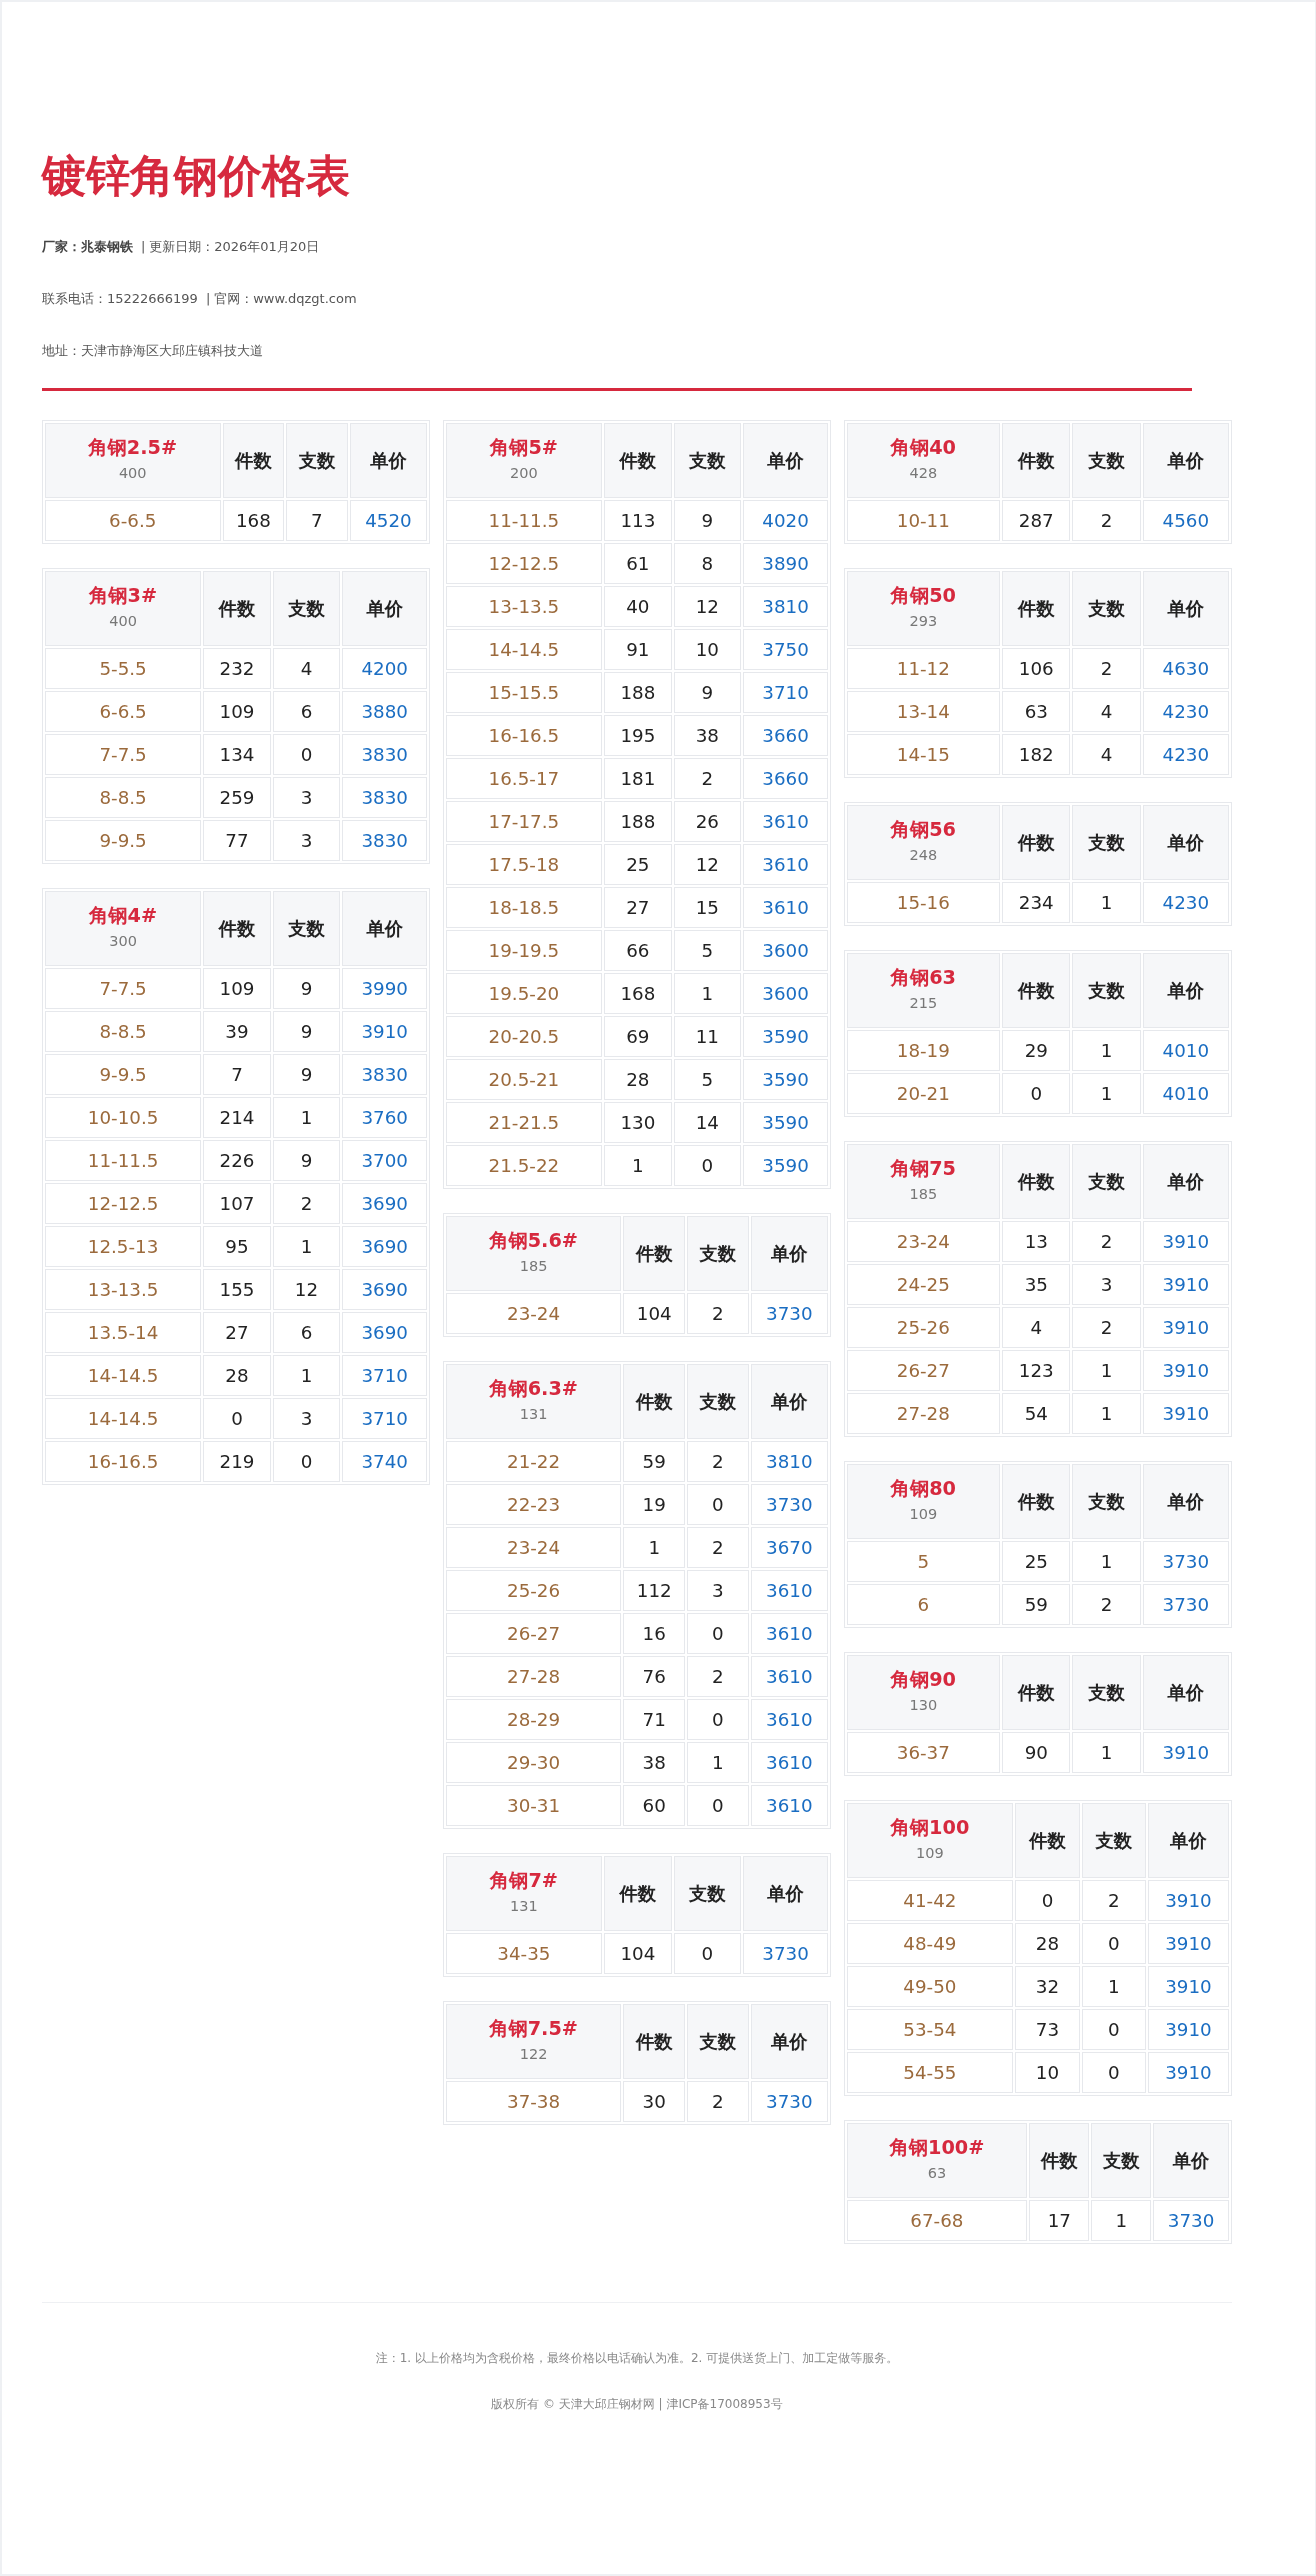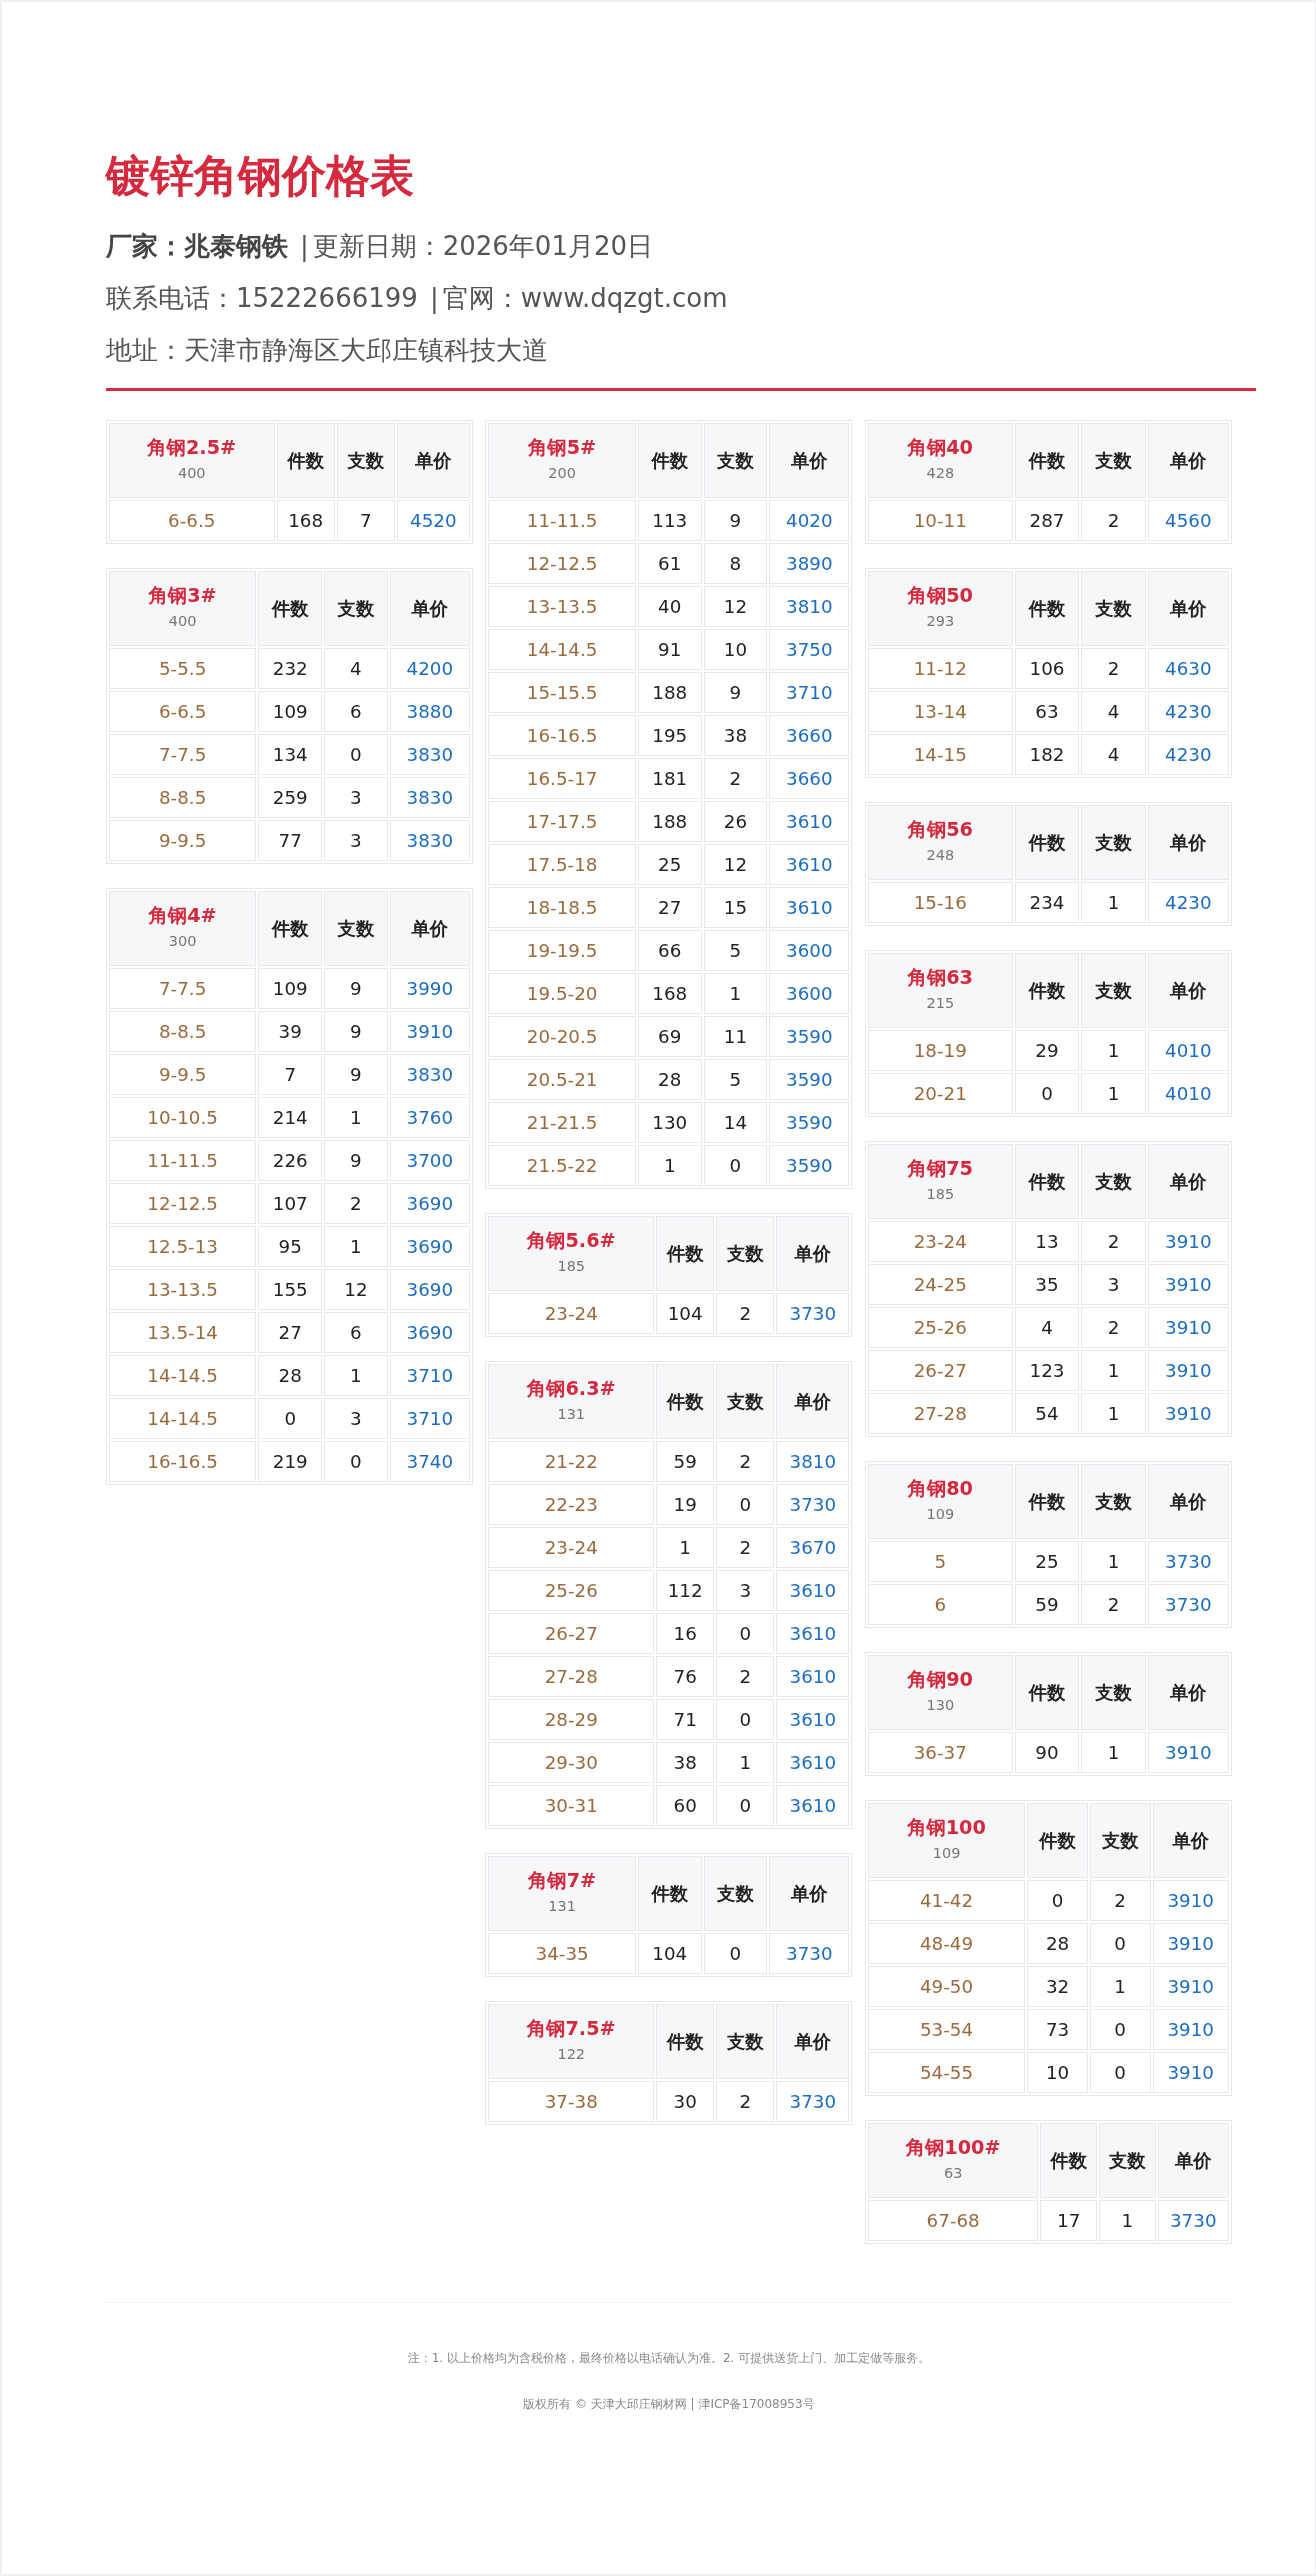--- a/index.html
+++ b/index.html
@@ -8,31 +8,31 @@
     background: #eef0f3;
     width: 1317px;
     font-family: "DejaVu Sans", "Liberation Sans", sans-serif;
     color: #222;
   }
   .page {
     margin: 1.9px;
     width: 1313px;
     min-height: 2572px;
     background: #ffffff;
-    padding: 145px 83px 39px 104px;
+    padding: 145px 83px 39px 40px;
   }
   .title {
     font-size: 44px;
     font-weight: bold;
     color: #d6293e;
     margin: 0 0 27px 0;
     line-height: 58px;
   }
   .meta-line {
-    font-size: 26px;
+    font-size: 13px;
     color: #555;
     line-height: 29px;
     margin-bottom: 23px;
   }
   .meta-line b { color: #444; }
   .sep { color: #555; margin: 0 3.9px; }
   .rule {
     height: 2.9px;
     background: #d6293e;
     margin-top: 21px;

